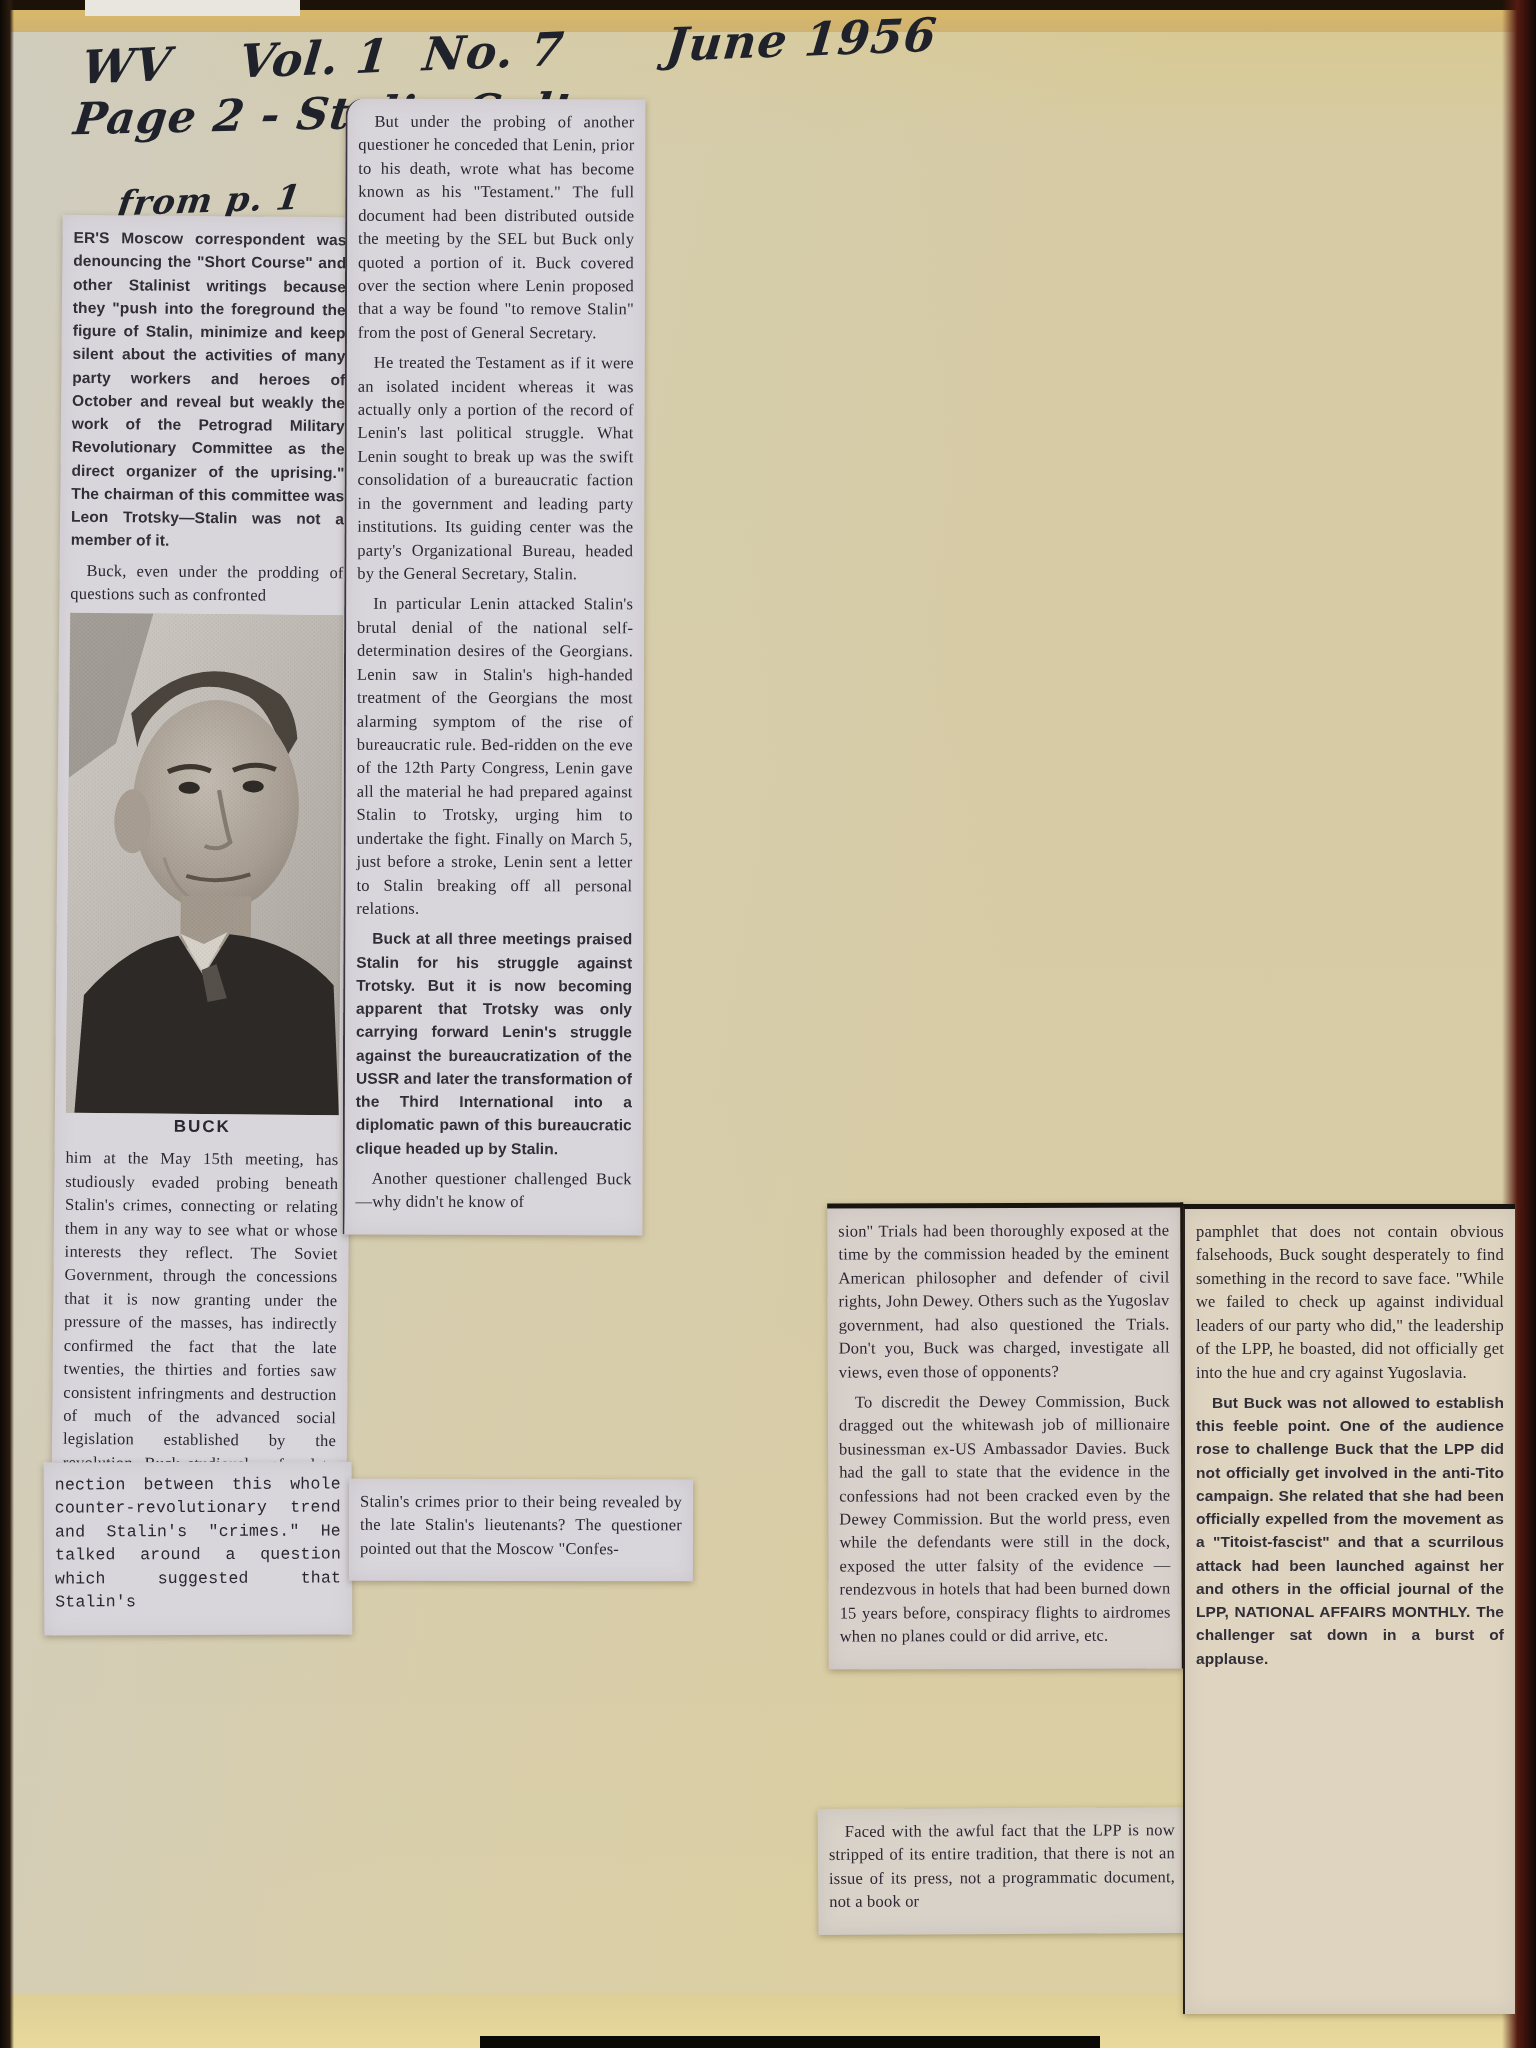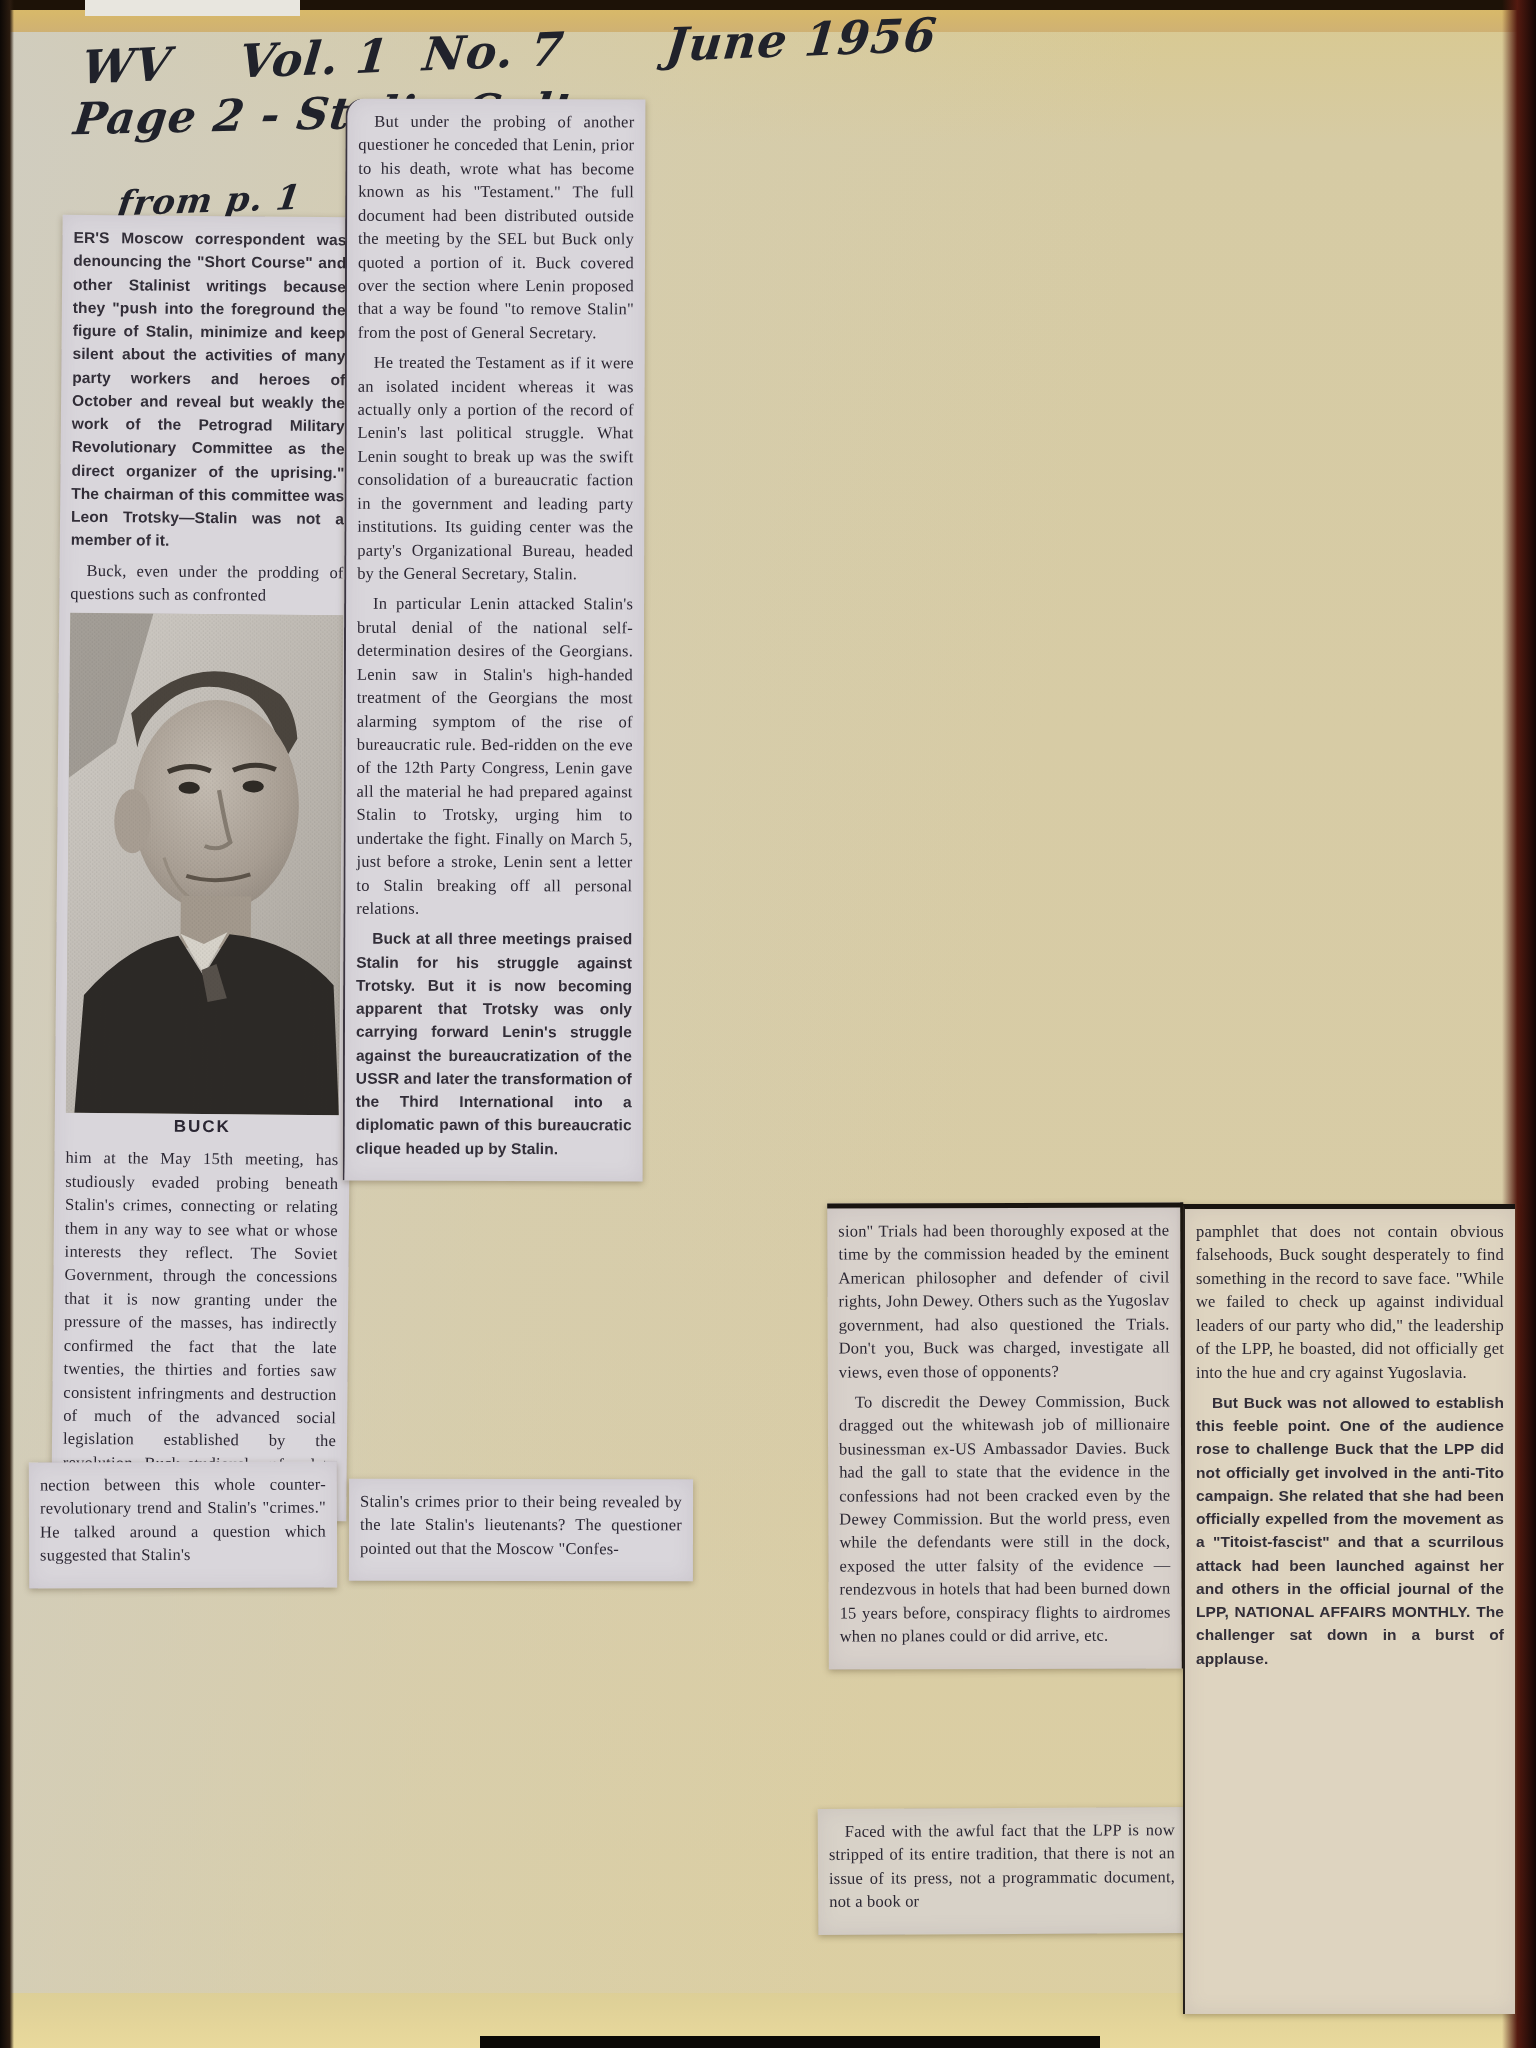--- a/index.html
+++ b/index.html
@@ -27,21 +27,21 @@
         box-shadow:0 2px 6px rgba(70,55,25,.35), inset 0 0 20px rgba(120,110,130,.15);}
   .np{margin:0 0 7px;text-indent:16px;text-align:justify;font-size:16.5px;line-height:1.42;
       color:#2b2733;letter-spacing:.2px;}
   .np.sans{font-family:"Liberation Sans",sans-serif;font-weight:700;font-size:15.5px;
       line-height:1.5;letter-spacing:.1px;color:#322e38;}
   .np.noindent{text-indent:0;}
 
   .clip-col1{left:57px;top:216px;width:295px;transform:rotate(.5deg);}
   .clip-col2{left:344px;top:99px;width:300px;border-left:2px solid #3a3540;
              border-top-left-radius:18px;transform:rotate(.15deg);}
-  .clip-strip-left{left:29px;top:1462px;width:308px;transform:rotate(-.2deg);}
+  .clip-strip-left{left:44px;top:1462px;width:308px;transform:rotate(-.2deg);font-family:Liberation Mono, monospace;}
   .clip-strip-right{left:349px;top:1479px;width:344px;transform:rotate(.1deg);}
   .clip-col3{left:828px;top:1203px;width:356px;background:#d8d1cb;
              border-top:5px solid #181410;border-right:3px solid #181410;transform:rotate(-.2deg);}
   .clip-col3-strip{left:818px;top:1808px;width:368px;background:#d8d2c8;transform:rotate(-.3deg);}
   .clip-col4{left:1183px;top:1196px;width:332px;min-height:810px;background:#ded4c0;
              border-top:5px solid #181410;border-left:2px solid #26211c;margin-top:8px;}
 
   .photo-fig{margin:8px 0 2px;padding:0;}
   .photo-frame{display:block;width:100%;height:500px;background:#b9b4ad;}
   .photo-caption{text-align:center;font-family:"Liberation Sans",sans-serif;font-weight:700;
@@ -109,20 +109,21 @@
     <div>
         <p class="np serif noindent">him at the May 15th meeting, has studiously evaded probing beneath Stalin's crimes, connecting or relating them in any way to see what or whose interests they reflect. The Soviet Government, through the concessions that it is now granting under the pressure of the masses, has indirectly confirmed the fact that the late twenties, the thirties and forties saw consistent infringments and destruction of much of the advanced social legislation established by the revolution. Buck studiously refused to see any con-</p>
       </div>
   </article>
 
   <article class="clip clip-col2">
       <p class="np serif">But under the probing of another questioner he conceded that Lenin, prior to his death, wrote what has become known as his "Testament." The full document had been distributed outside the meeting by the SEL but Buck only quoted a portion of it. Buck covered over the section where Lenin proposed that a way be found "to remove Stalin" from the post of General Secretary.</p>
       <p class="np serif">He treated the Testament as if it were an isolated incident whereas it was actually only a portion of the record of Lenin's last political struggle. What Lenin sought to break up was the swift consolidation of a bureaucratic faction in the government and leading party institutions. Its guiding center was the party's Organizational Bureau, headed by the General Secretary, Stalin.</p>
       <p class="np serif">In particular Lenin attacked Stalin's brutal denial of the national self-determination desires of the Georgians. Lenin saw in Stalin's high-handed treatment of the Georgians the most alarming symptom of the rise of bureaucratic rule. Bed-ridden on the eve of the 12th Party Congress, Lenin gave all the material he had prepared against Stalin to Trotsky, urging him to undertake the fight. Finally on March 5, just before a stroke, Lenin sent a letter to Stalin breaking off all personal relations.</p>
       <p class="np sans">Buck at all three meetings praised Stalin for his struggle against Trotsky. But it is now becoming apparent that Trotsky was only carrying forward Lenin's struggle against the bureaucratization of the USSR and later the transformation of the Third International into a diplomatic pawn of this bureaucratic clique headed up by Stalin.</p>
+      <p class="np serif">Another questioner challenged Buck—why didn't he know of</p>
     </article>
 
   <article class="clip clip-strip-left">
       <p class="np serif noindent">nection between this whole counter-revolutionary trend and Stalin's "crimes." He talked around a question which suggested that Stalin's</p>
     </article>
 
   <article class="clip clip-strip-right">
       <p class="np serif noindent">Stalin's crimes prior to their being revealed by the late Stalin's lieutenants? The questioner pointed out that the Moscow "Confes-</p>
     </article>
 

